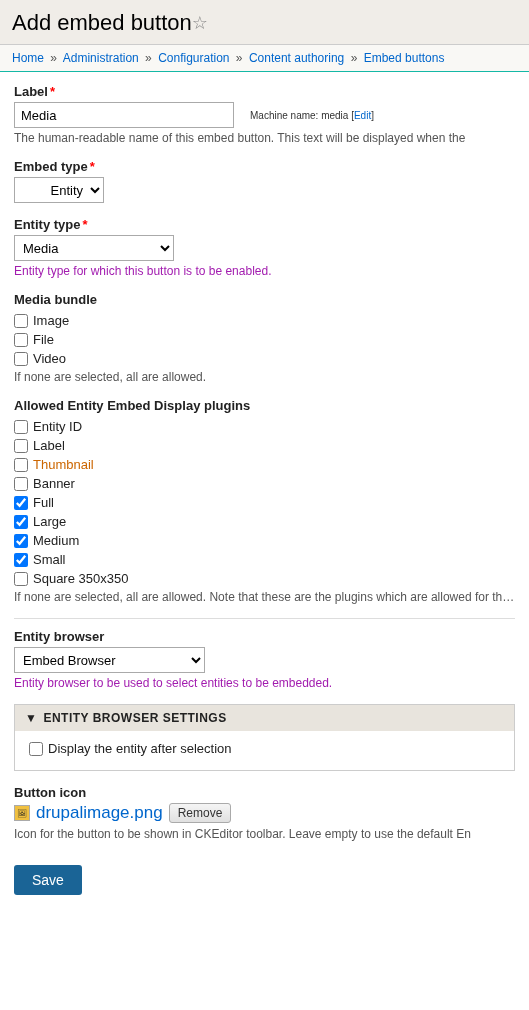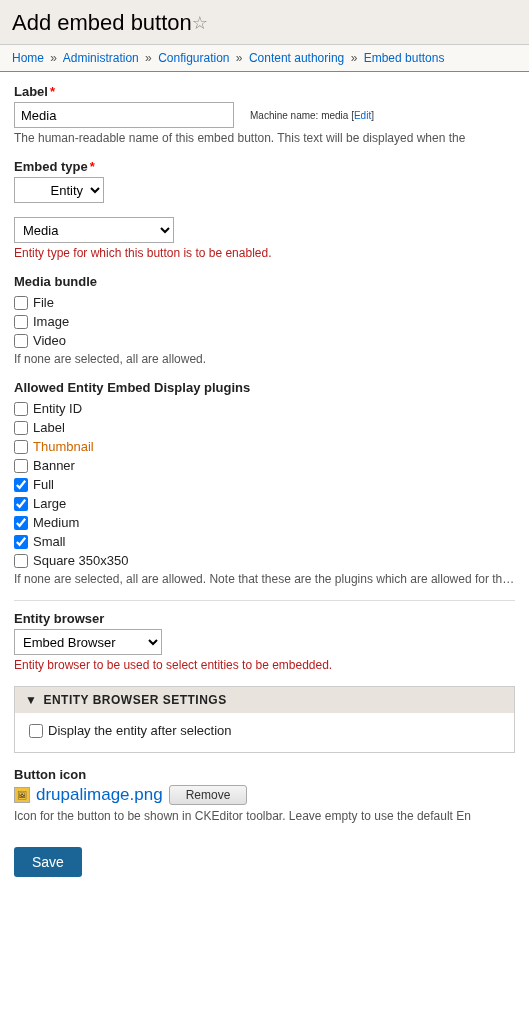--- a/index.html
+++ b/index.html
@@ -67,39 +67,39 @@
       color: #333;
       margin-left: 8px;
       display: inline;
     }
     .machine-name-info a {
       color: #0066cc;
       text-decoration: none;
     }
     .form-description {
       font-size: 12px;
-      color: #b91c1c;
+      color: #a21caf;
       margin-top: 3px;
     }
     select.form-select {
       height: 26px;
       border: 1px solid #aaa;
       font-size: 13px;
       padding: 2px 4px;
       background: #fff;
     }
     select.embed-type-select {
       width: 90px;
       text-align: right;
     }
     select.entity-type-select {
       width: 160px;
     }
     select.entity-browser-select {
-      width: 148px;
+      width: 191px;
     }
     .section-title {
       font-weight: bold;
       font-size: 13px;
       margin-bottom: 6px;
       margin-top: 4px;
     }
     .checkbox-item {
       display: flex;
       align-items: center;
@@ -156,21 +156,21 @@
       align-items: center;
       gap: 6px;
       margin-bottom: 4px;
     }
     .file-link {
       color: #0066cc;
       font-size: 17px;
       text-decoration: none;
     }
     .remove-btn {
-      padding: 2px 16px;
+      padding: 2px 8px;
       border: 1px solid #aaa;
       background: linear-gradient(to bottom, #f5f5f5, #e0e0e0);
       font-size: 12px;
       cursor: pointer;
       border-radius: 3px;
       color: #333;
     }
     .save-btn {
       background: #1a6496;
       color: #fff;
@@ -234,36 +234,39 @@
     <label class="form-label">
       <span>Embed type</span><span class="required-marker">*</span>
     </label>
     <select class="form-select embed-type-select">
       <option>Entity</option>
     </select>
   </div>
 
   
   <div class="form-item">
+    <label class="form-label">
+      <span>Entity type</span><span class="required-marker">*</span>
+    </label>
     <select class="form-select entity-type-select">
       <option>Media</option>
     </select>
     <div class="form-description">Entity type for which this button is to be enabled.</div>
   </div>
 
   
   <div class="form-item">
     <div class="section-title">Media bundle</div>
     <div class="checkbox-item">
       <input type="checkbox" style="">
+      <span class="checkbox-label">Image</span>
+    </div>
+    <div class="checkbox-item">
+      <input type="checkbox" style="">
       <span class="checkbox-label">File</span>
-    </div>
-    <div class="checkbox-item">
-      <input type="checkbox" style="">
-      <span class="checkbox-label">Image</span>
     </div>
     <div class="checkbox-item">
       <input type="checkbox" style="">
       <span class="checkbox-label">Video</span>
     </div>
     <div class="help-text">If none are selected, all are allowed.</div>
   </div>
 
   
   <div class="form-item">

